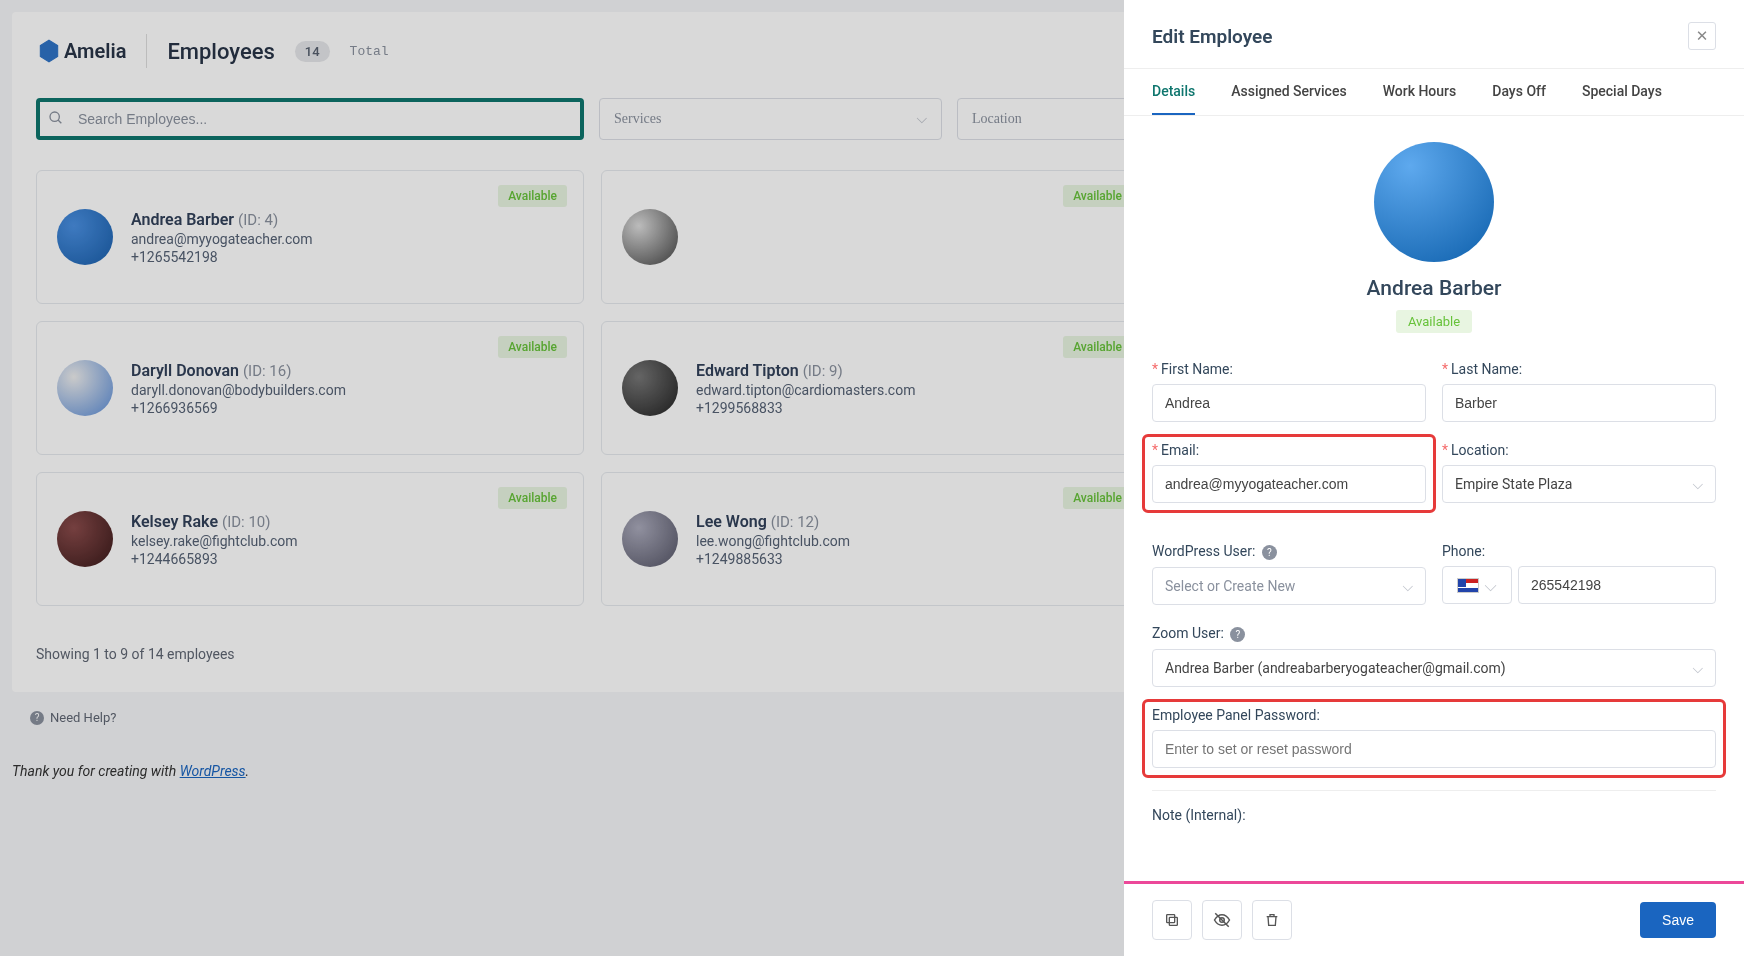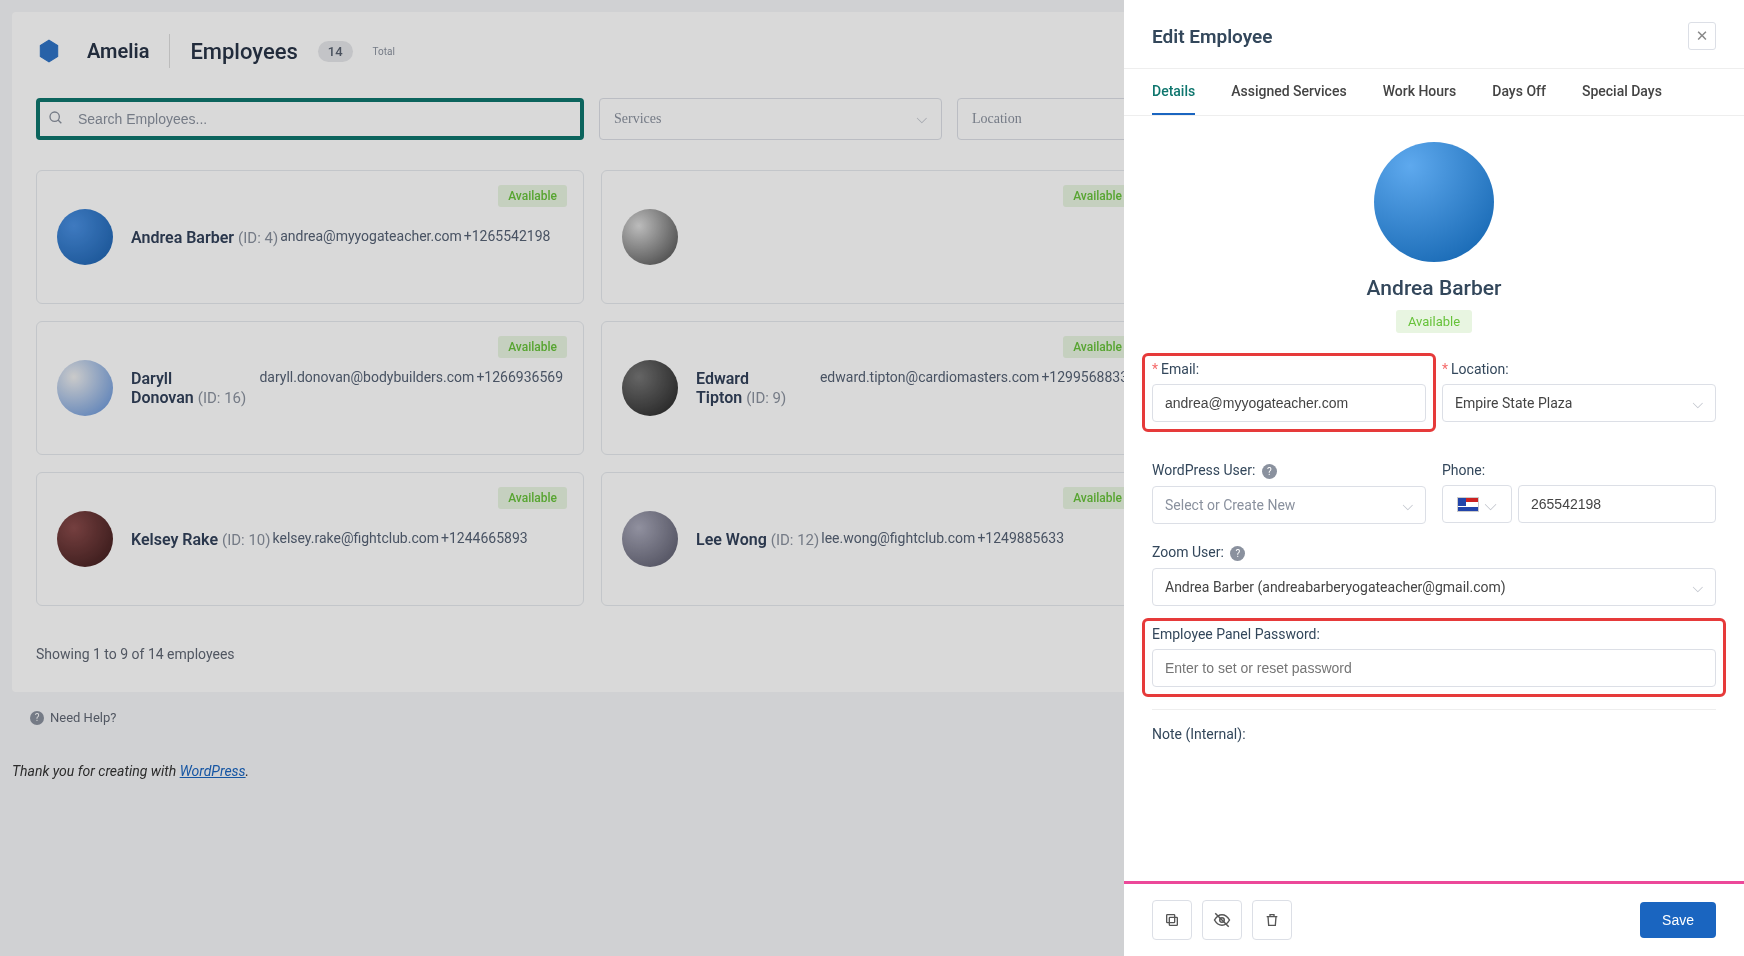--- a/index.html
+++ b/index.html
@@ -4,47 +4,47 @@
 <style>
 * { box-sizing: border-box; margin: 0; padding: 0; }
 body { font-family: -apple-system, BlinkMacSystemFont, "Segoe UI", Roboto, sans-serif; background: #f5f6f8; width: 1744px; height: 956px; overflow: hidden; position: relative; }
 
 .overlay { position: absolute; inset: 0; background: rgba(0,0,0,0.15); z-index: 5; }
 
 .page { padding: 12px; }
 .main-card { background: #fff; border-radius: 4px; padding: 22px 24px 30px; margin-bottom: 10px; }
 
 .header-row { display: flex; align-items: center; gap: 20px; margin-bottom: 30px; }
-.logo-group { display: flex; align-items: center; gap: 25px; }
+.logo-group { display: flex; align-items: center; gap: 2px; }
 .logo-icon { width: 26px; height: 26px; color: #1a65c0; }
 .logo-text { font-size: 20px; font-weight: 600; color: #283447; }
 .divider { width: 1px; height: 34px; background: #ddd; }
 .page-title { font-size: 22px; font-weight: 500; color: #283447; }
 .count-badge { background: #e6e7ea; color: #57606f; padding: 3px 10px; border-radius: 12px; font-size: 13px; font-weight: 500; }
-.total-label { font-size: 10px; color: #8a919e; }
+.total-label { font-size: 13px; color: #8a919e; font-family: Liberation Mono, monospace; }
 
 .filters-row { display: flex; gap: 15px; margin-bottom: 30px; }
 .search-box { flex: 0 0 548px; position: relative; }
 .search-box input { width: 100%; height: 42px; border: 4px solid #0f766e; border-radius: 4px; padding: 0 14px 0 38px; font-size: 14px; color: #333; }
 .search-box input::placeholder { color: #8a919e; }
 .search-box .search-icon { position: absolute; left: 12px; top: 12px; width: 16px; height: 16px; color: #8a919e; }
 .select-box { flex: 0 0 343px; position: relative; }
 .select-box .sel { width: 100%; height: 42px; border: 1px solid #dcdfe6; border-radius: 4px; padding: 0 14px; font-size: 14px; color: #8a919e; display: flex; align-items: center; justify-content: space-between; font-family: Liberation Serif, serif; }
 .chev { color: #c0c4cc; }
 
 .cards-grid { display: flex; flex-wrap: wrap; gap: 17px; margin-bottom: 40px; }
 .emp-card { width: 548px; height: 134px; border: 1px solid #e6e9ee; border-radius: 6px; padding: 18px 20px; position: relative; display: flex; gap: 18px; align-items: center; }
 .avatar { width: 56px; height: 56px; border-radius: 50%; background: linear-gradient(135deg,#6b8dd6,#8c8dd6); flex-shrink: 0; }
 .avatar.a1 { background: radial-gradient(circle at 30% 30%, #4a90e2, #1a5fab); }
 .avatar.a2 { background: radial-gradient(circle at 30% 30%, #ddd, #444); }
 .avatar.a3 { background: radial-gradient(circle at 30% 30%, #eee, #5a8cd6); }
 .avatar.a4 { background: radial-gradient(circle at 30% 30%, #777, #222); }
 .avatar.a5 { background: radial-gradient(circle at 30% 30%, #8a4b4b, #3a1a1a); }
 .avatar.a6 { background: radial-gradient(circle at 30% 30%, #aab, #556); }
-.emp-info { display: flex; flex-direction: row; gap: 2px; }
+.emp-info { display: flex; flex-direction: column; gap: 2px; }
 .emp-name { font-size: 16px; font-weight: 600; color: #32415a; }
 .emp-id { font-size: 15px; font-weight: 400; color: #8a919e; margin-left: 4px; }
 .emp-email, .emp-phone { font-size: 14px; color: #566275; }
 .status-badge { position: absolute; top: 14px; right: 16px; background: #e8f5e1; color: #67c23a; font-size: 12px; font-weight: 500; padding: 4px 10px; border-radius: 3px; }
 
 .results-text { font-size: 14px; color: #606774; }
 
 .help-link { padding: 8px 18px; display: flex; align-items: center; gap: 6px; color: #606774; font-size: 13px; }
 .footer-text { padding: 30px 0 0 0; font-size: 14px; color: #333; }
 .footer-text a { color: #1a65c0; text-decoration: underline; }
@@ -211,20 +211,30 @@
     <div class="tab">Work Hours</div>
     <div class="tab">Days Off</div>
     <div class="tab">Special Days</div>
   </div>
 
   <div class="panel-body">
     <div class="avatar-big"></div>
     <div class="emp-big-name">Andrea Barber</div>
     <div class="emp-big-status">Available</div>
 
+    <div class="form-row">
+      <div class="form-group">
+        <label class="form-label"><span class="req">*</span><span>First Name:</span></label>
+        <input class="form-input" value="Andrea" style="">
+      </div>
+      <div class="form-group">
+        <label class="form-label"><span class="req">*</span><span>Last Name:</span></label>
+        <input class="form-input" value="Barber" style="">
+      </div>
+    </div>
 
     <div class="form-row">
       <div class="form-group">
         <div class="highlight-red hl-box1">
           <label class="form-label"><span class="req">*</span><span>Email:</span></label>
           <input class="form-input" value="andrea@myyogateacher.com" style="">
         </div>
       </div>
       <div class="form-group">
         <label class="form-label"><span class="req">*</span><span>Location:</span></label>

